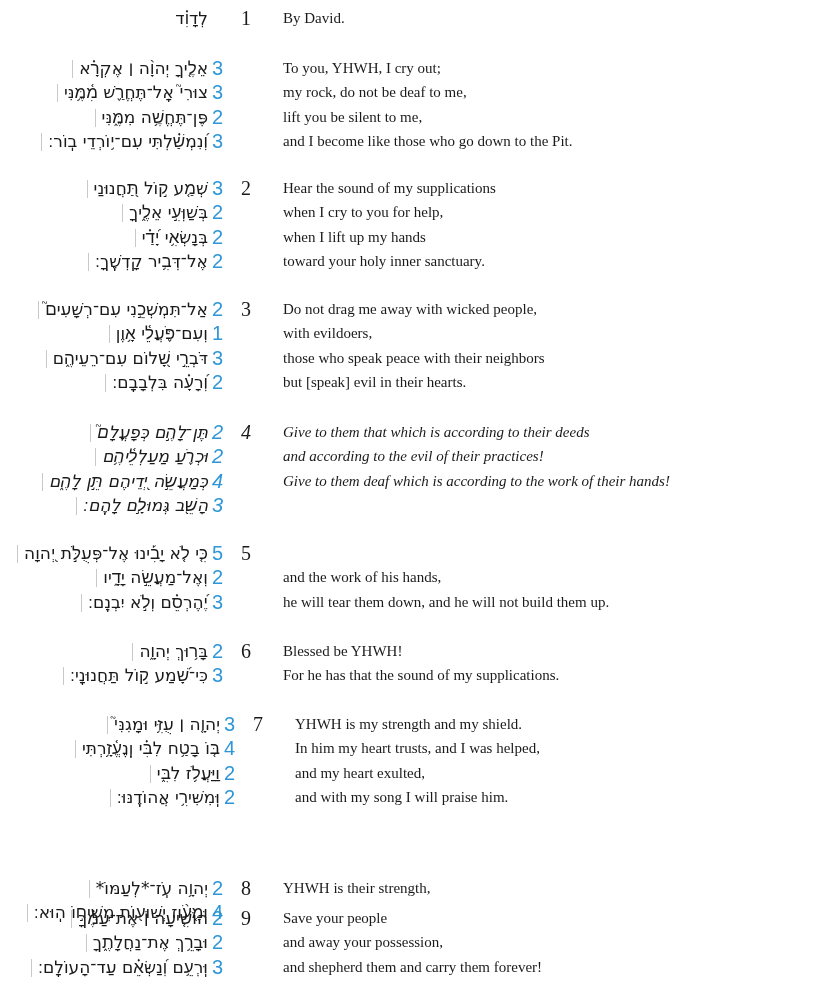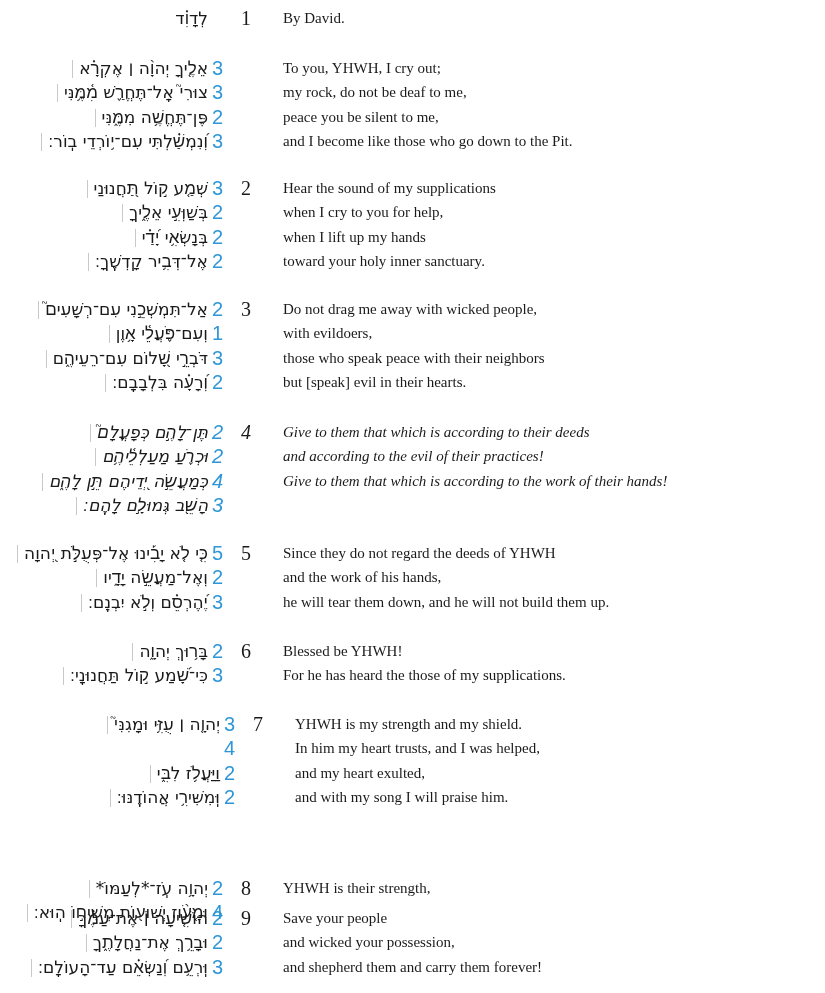--- a/index.html
+++ b/index.html
@@ -49,21 +49,21 @@
         <div class="eng">To you, YHWH, I cry out;</div>
       </div>
       <div class="line">
         <div class="heb">צוּרִי֮ אַֽל־תֶּחֱרַ֪שׁ מִ֫מֶּ֥נִּי<span class="bar"></span></div>
         <div class="count">3</div>
         <div class="eng">my rock, do not be deaf to me,</div>
       </div>
       <div class="line">
         <div class="heb">פֶּן־תֶּחֱשֶׁ֥ה מִמֶּ֑נִּי<span class="bar"></span></div>
         <div class="count">2</div>
-        <div class="eng">peace you be silent to me,</div>
+        <div class="eng">lift you be silent to me,</div>
       </div>
       <div class="line">
         <div class="heb">וְ֝נִמְשַׁ֗לְתִּי עִם־י֥וֹרְדֵי בֽוֹר׃<span class="bar"></span></div>
         <div class="count">3</div>
         <div class="eng">and I become like those who go down to the Pit.</div>
       </div>
     </div>
     <div class="stanza" style="top: 176px;">
       <div class="line">
         <div class="heb">שְׁמַ֤ע ק֣וֹל תַּ֭חֲנוּנַי<span class="bar"></span></div>
@@ -118,33 +118,32 @@
         <div class="eng">Give to them that which is according to their deeds</div>
       </div>
       <div class="line">
         <div class="heb">וּכְרֹ֪עַ מַעַלְלֵ֫יהֶ֥ם<span class="bar"></span></div>
         <div class="count">2</div>
         <div class="eng">and according to the evil of their practices!</div>
       </div>
       <div class="line">
         <div class="heb">כְּמַעֲשֵׂ֣ה יְ֭דֵיהֶם תֵּ֣ן לָהֶ֑ם<span class="bar"></span></div>
         <div class="count">4</div>
-        <div class="eng">Give to them that which is according to the work of their hands!</div>
+        <div class="eng">Give to them deaf which is according to the work of their hands!</div>
       </div>
       <div class="line">
         <div class="heb">הָשֵׁ֖ב גְּמוּלָ֣ם לָהֶֽם׃<span class="bar"></span></div>
         <div class="count">3</div>
       </div>
     </div>
     <div class="stanza" style="top: 541px;">
       <div class="line">
         <div class="heb">כִּ֤י לֹ֤א יָבִ֡ינוּ אֶל־פְּעֻלֹּ֣ת יְ֭הוָה<span class="bar"></span></div>
         <div class="count">5</div>
         <div class="verse">5</div>
-        <div class="eng">Since they do not regard the deeds of YHWH</div>
       </div>
       <div class="line">
         <div class="heb">וְאֶל־מַעֲשֵׂ֣ה יָדָ֑יו<span class="bar"></span></div>
         <div class="count">2</div>
         <div class="eng">and the work of his hands,</div>
       </div>
       <div class="line">
         <div class="heb">יֶ֝הֶרְסֵ֗ם וְלֹ֣א יִבְנֵֽם׃<span class="bar"></span></div>
         <div class="count">3</div>
         <div class="eng">he will tear them down, and he will not build them up.</div>
@@ -153,31 +152,32 @@
     <div class="stanza" style="top: 639px;">
       <div class="line">
         <div class="heb">בָּר֥וּךְ יְהוָ֑ה<span class="bar"></span></div>
         <div class="count">2</div>
         <div class="verse">6</div>
         <div class="eng">Blessed be YHWH!</div>
       </div>
       <div class="line">
         <div class="heb">כִּי־שָׁ֝מַע ק֣וֹל תַּחֲנוּנָֽי׃<span class="bar"></span></div>
         <div class="count">3</div>
-        <div class="eng">For he has heard the those of my supplications.</div>
+        <div class="eng">For he has that the sound of my supplications.</div>
       </div>
     </div>
     <div class="stanza" style="top: 712px; padding-left: 12px;">
       <div class="line">
         <div class="heb">יְהוָ֤ה ׀ עֻזִּ֥י וּמָגִנִּי֮<span class="bar"></span></div>
         <div class="count">3</div>
         <div class="verse">7</div>
         <div class="eng">YHWH is my strength and my shield.</div>
       </div>
       <div class="line">
+        <div class="heb">בּ֤וֹ בָטַ֥ח לִבִּ֗י וְֽנֶעֱ֫זָ֥רְתִּי<span class="bar"></span></div>
         <div class="count">4</div>
         <div class="eng">In him my heart trusts, and I was helped,</div>
       </div>
       <div class="line">
         <div class="heb">וַיַּעֲלֹ֥ז לִבִּ֑י<span class="bar"></span></div>
         <div class="count">2</div>
         <div class="eng">and my heart exulted,</div>
       </div>
       <div class="line">
         <div class="heb">וּֽמִשִּׁירִ֥י אֲהוֹדֶֽנּוּ׃<span class="bar"></span></div>
@@ -200,21 +200,21 @@
     <div class="stanza" style="top: 906px;">
       <div class="line">
         <div class="heb">הוֹשִׁ֤יעָה ׀ אֶת־עַמֶּ֗ךָ<span class="bar"></span></div>
         <div class="count">2</div>
         <div class="verse">9</div>
         <div class="eng">Save your people</div>
       </div>
       <div class="line">
         <div class="heb">וּבָרֵ֥ךְ אֶת־נַחֲלָתֶ֑ךָ<span class="bar"></span></div>
         <div class="count">2</div>
-        <div class="eng">and wicked your possession,</div>
+        <div class="eng">and away your possession,</div>
       </div>
       <div class="line">
         <div class="heb">וּֽרְעֵ֥ם וְ֝נַשְּׂאֵ֗ם עַד־הָעוֹלָֽם׃<span class="bar"></span></div>
         <div class="count">3</div>
         <div class="eng">and shepherd them and carry them forever!</div>
       </div>
     </div>
   </div>
 
 </body></html>

